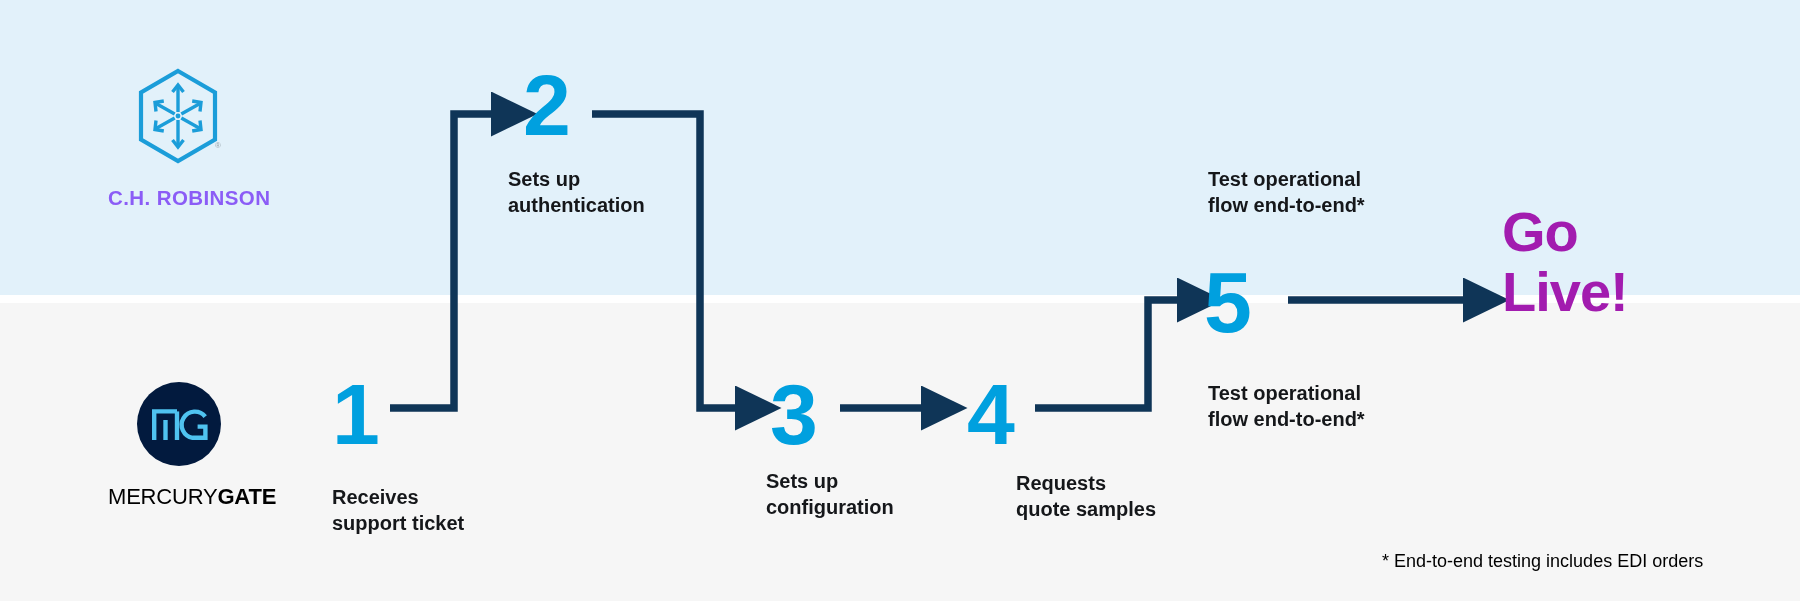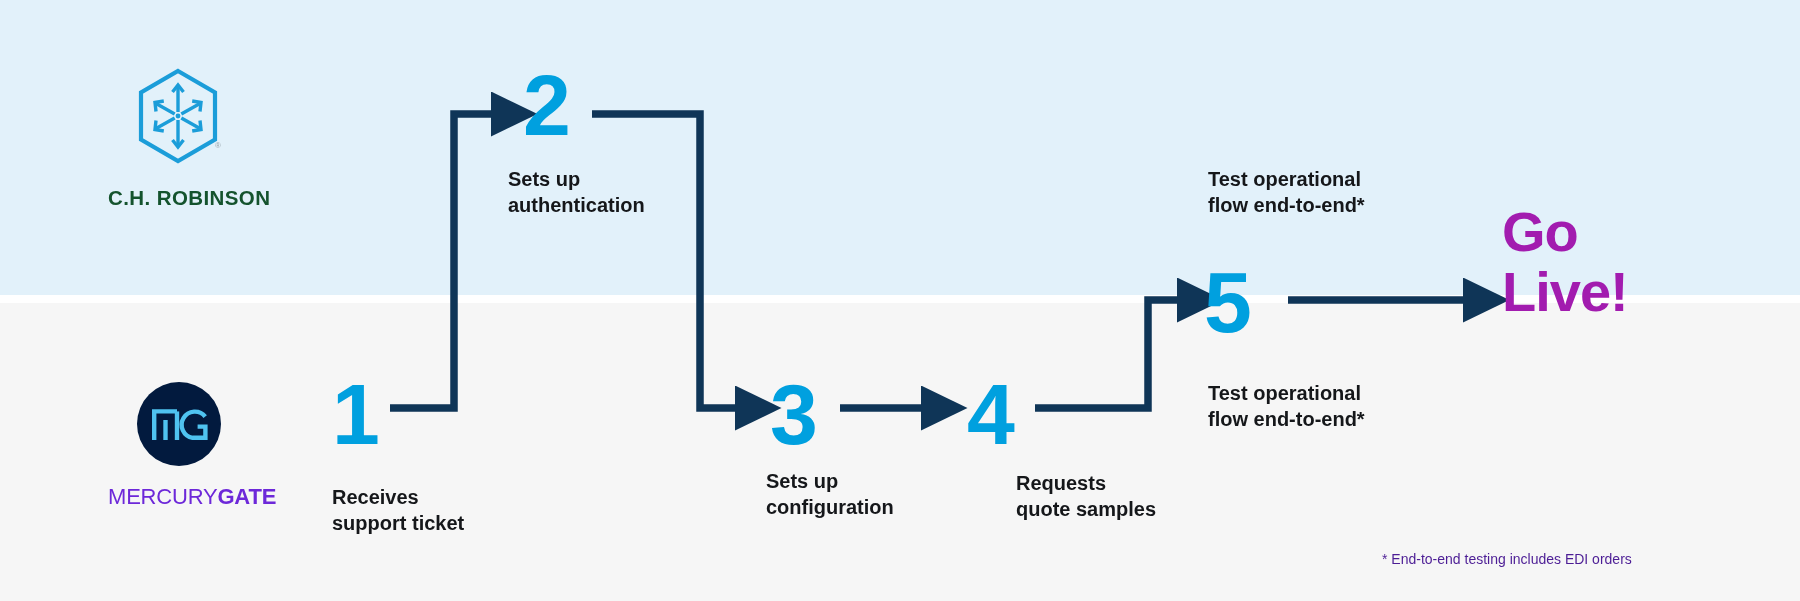--- a/index.html
+++ b/index.html
@@ -26,35 +26,35 @@
   }
 
   
   #chr-logo {
     position:absolute; left:108px; top:68px; width:140px; text-align:center;
   }
   #chr-logo svg { display:block; margin:0 auto; }
   #chr-wordmark {
     margin-top:22px;
     font-size:20.5px; font-weight:bold; letter-spacing:0.4px;
-    color:#14532d; white-space:nowrap;
+    color:#8b5cf6; white-space:nowrap;
   }
 
   #mg-logo {
     position:absolute; left:108px; top:382px; width:142px; text-align:center;
   }
   #mg-badge {
     width:84px; height:84px; border-radius:50%;
     background:#021a3e; margin:0 auto;
     position:relative;
   }
   #mg-badge svg { position:absolute; left:15px; top:26px; }
   #mg-wordmark {
     margin-top:18px; font-size:22px; white-space:nowrap;
-    color:#6d28d9; letter-spacing:-0.2px;
+    color:#000000; letter-spacing:-0.2px;
   }
   #mg-wordmark .light { font-weight:400; }
   #mg-wordmark .bold  { font-weight:bold; }
 
   
   .stepnum {
     position:absolute;
     font-size:86px; font-weight:bold; line-height:1;
     color:#00a0df;
     font-family:"Liberation Sans", sans-serif;
@@ -81,21 +81,21 @@
   
   #golive {
     position:absolute; left:1502px; top:202px;
     font-size:56px; font-weight:bold; line-height:1.07;
     color:#a21caf; letter-spacing:-1px; white-space:pre-line;
   }
 
   
   #footnote {
     position:absolute; left:1382px; top:551px;
-    font-size:14px; color:#4c1d95; white-space:nowrap;
+    font-size:18px; color:#000000; white-space:nowrap;
   }
 
   
   #connectors {
     position:absolute; left:0; top:0; width:1800px; height:601px;
     pointer-events:none;
   }
 </style>
 </head>
 <body>

